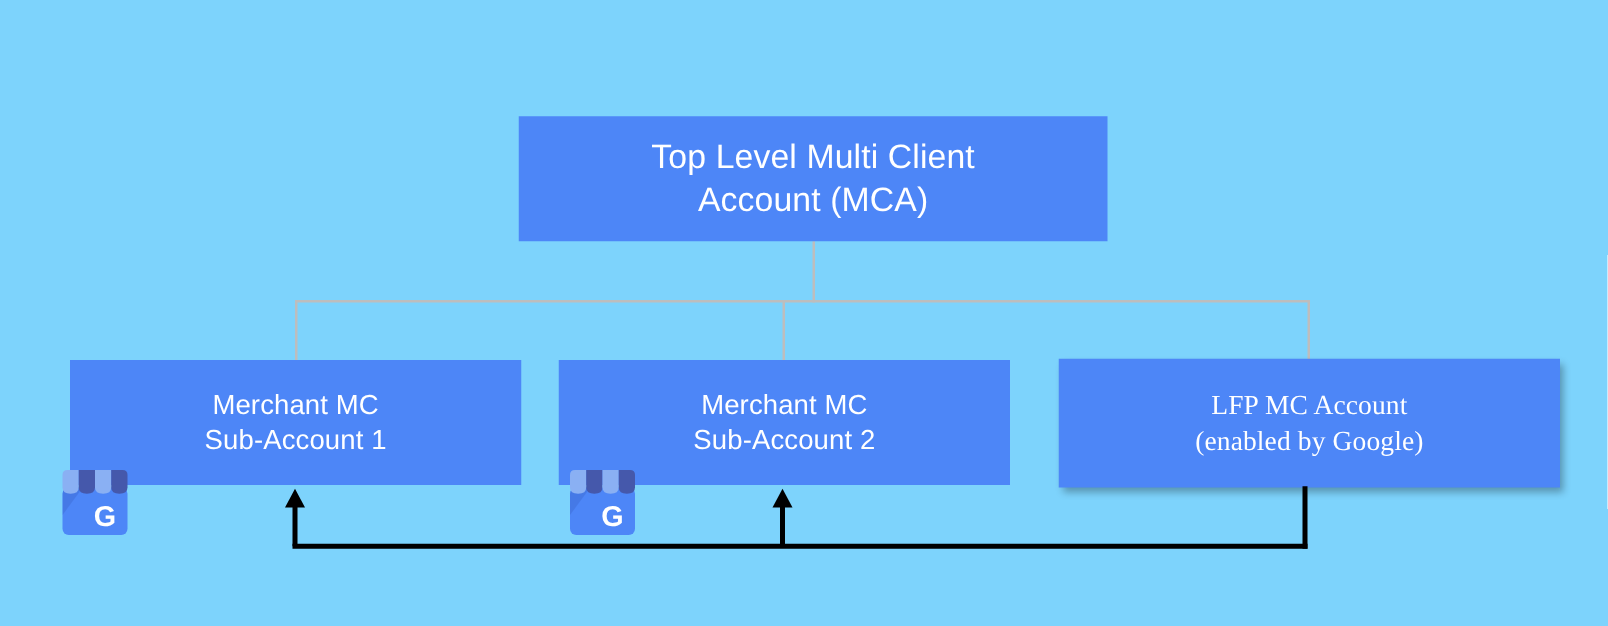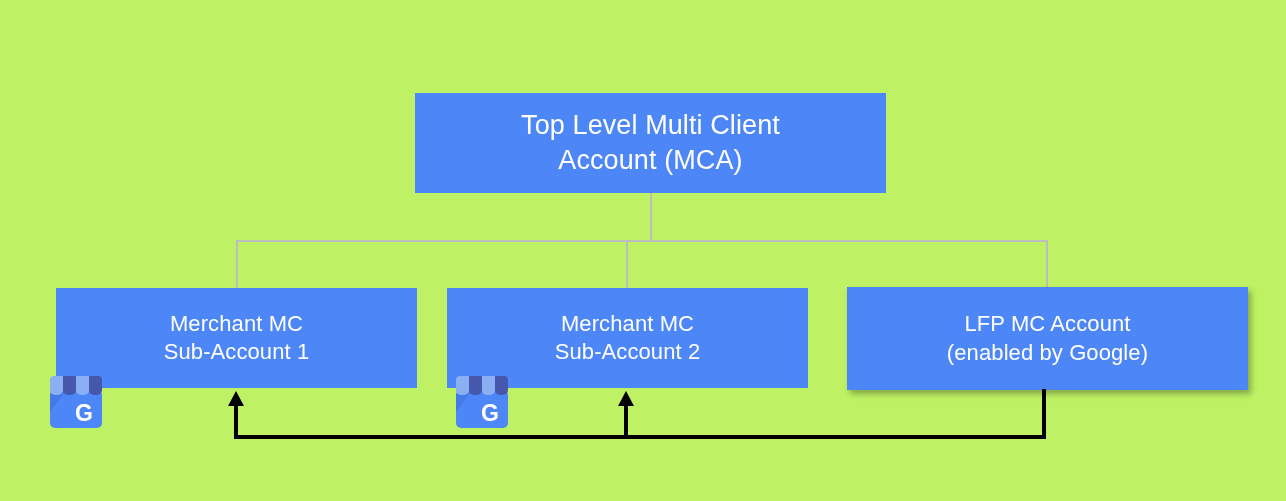--- a/index.html
+++ b/index.html
@@ -8,21 +8,21 @@
     padding: 0;
     background: #ffffff;
   }
   body {
     font-family: "Liberation Sans", sans-serif;
   }
   #canvas {
     position: relative;
     width: 1286px;
     height: 501px;
-    background: #bef264;
+    background: #7dd3fc;
     overflow: hidden;
   }
   .node {
     position: absolute;
     box-sizing: border-box;
     background: #4d86f7;
     color: #ffffff;
     display: flex;
     align-items: center;
     justify-content: center;
@@ -56,20 +56,21 @@
     height: 100px;
     font-size: 22px;
   }
   #node-lfp {
     left: 847px;
     top: 287px;
     width: 401px;
     height: 103px;
     font-size: 22px;
     box-shadow: 3px 4px 6px rgba(0,0,0,0.30);
+    font-family: Liberation Serif, serif;
   }
   
   .conn {
     position: absolute;
     background: #bdbdbd;
     z-index: 2;
   }
   #conn-root-stem   { left: 650px; top: 193px; width: 2px;   height: 49px; }
   #conn-hbar        { left: 236px; top: 240px; width: 812px; height: 2px; }
   #conn-drop-left   { left: 236px; top: 240px; width: 2px;   height: 49px; }

